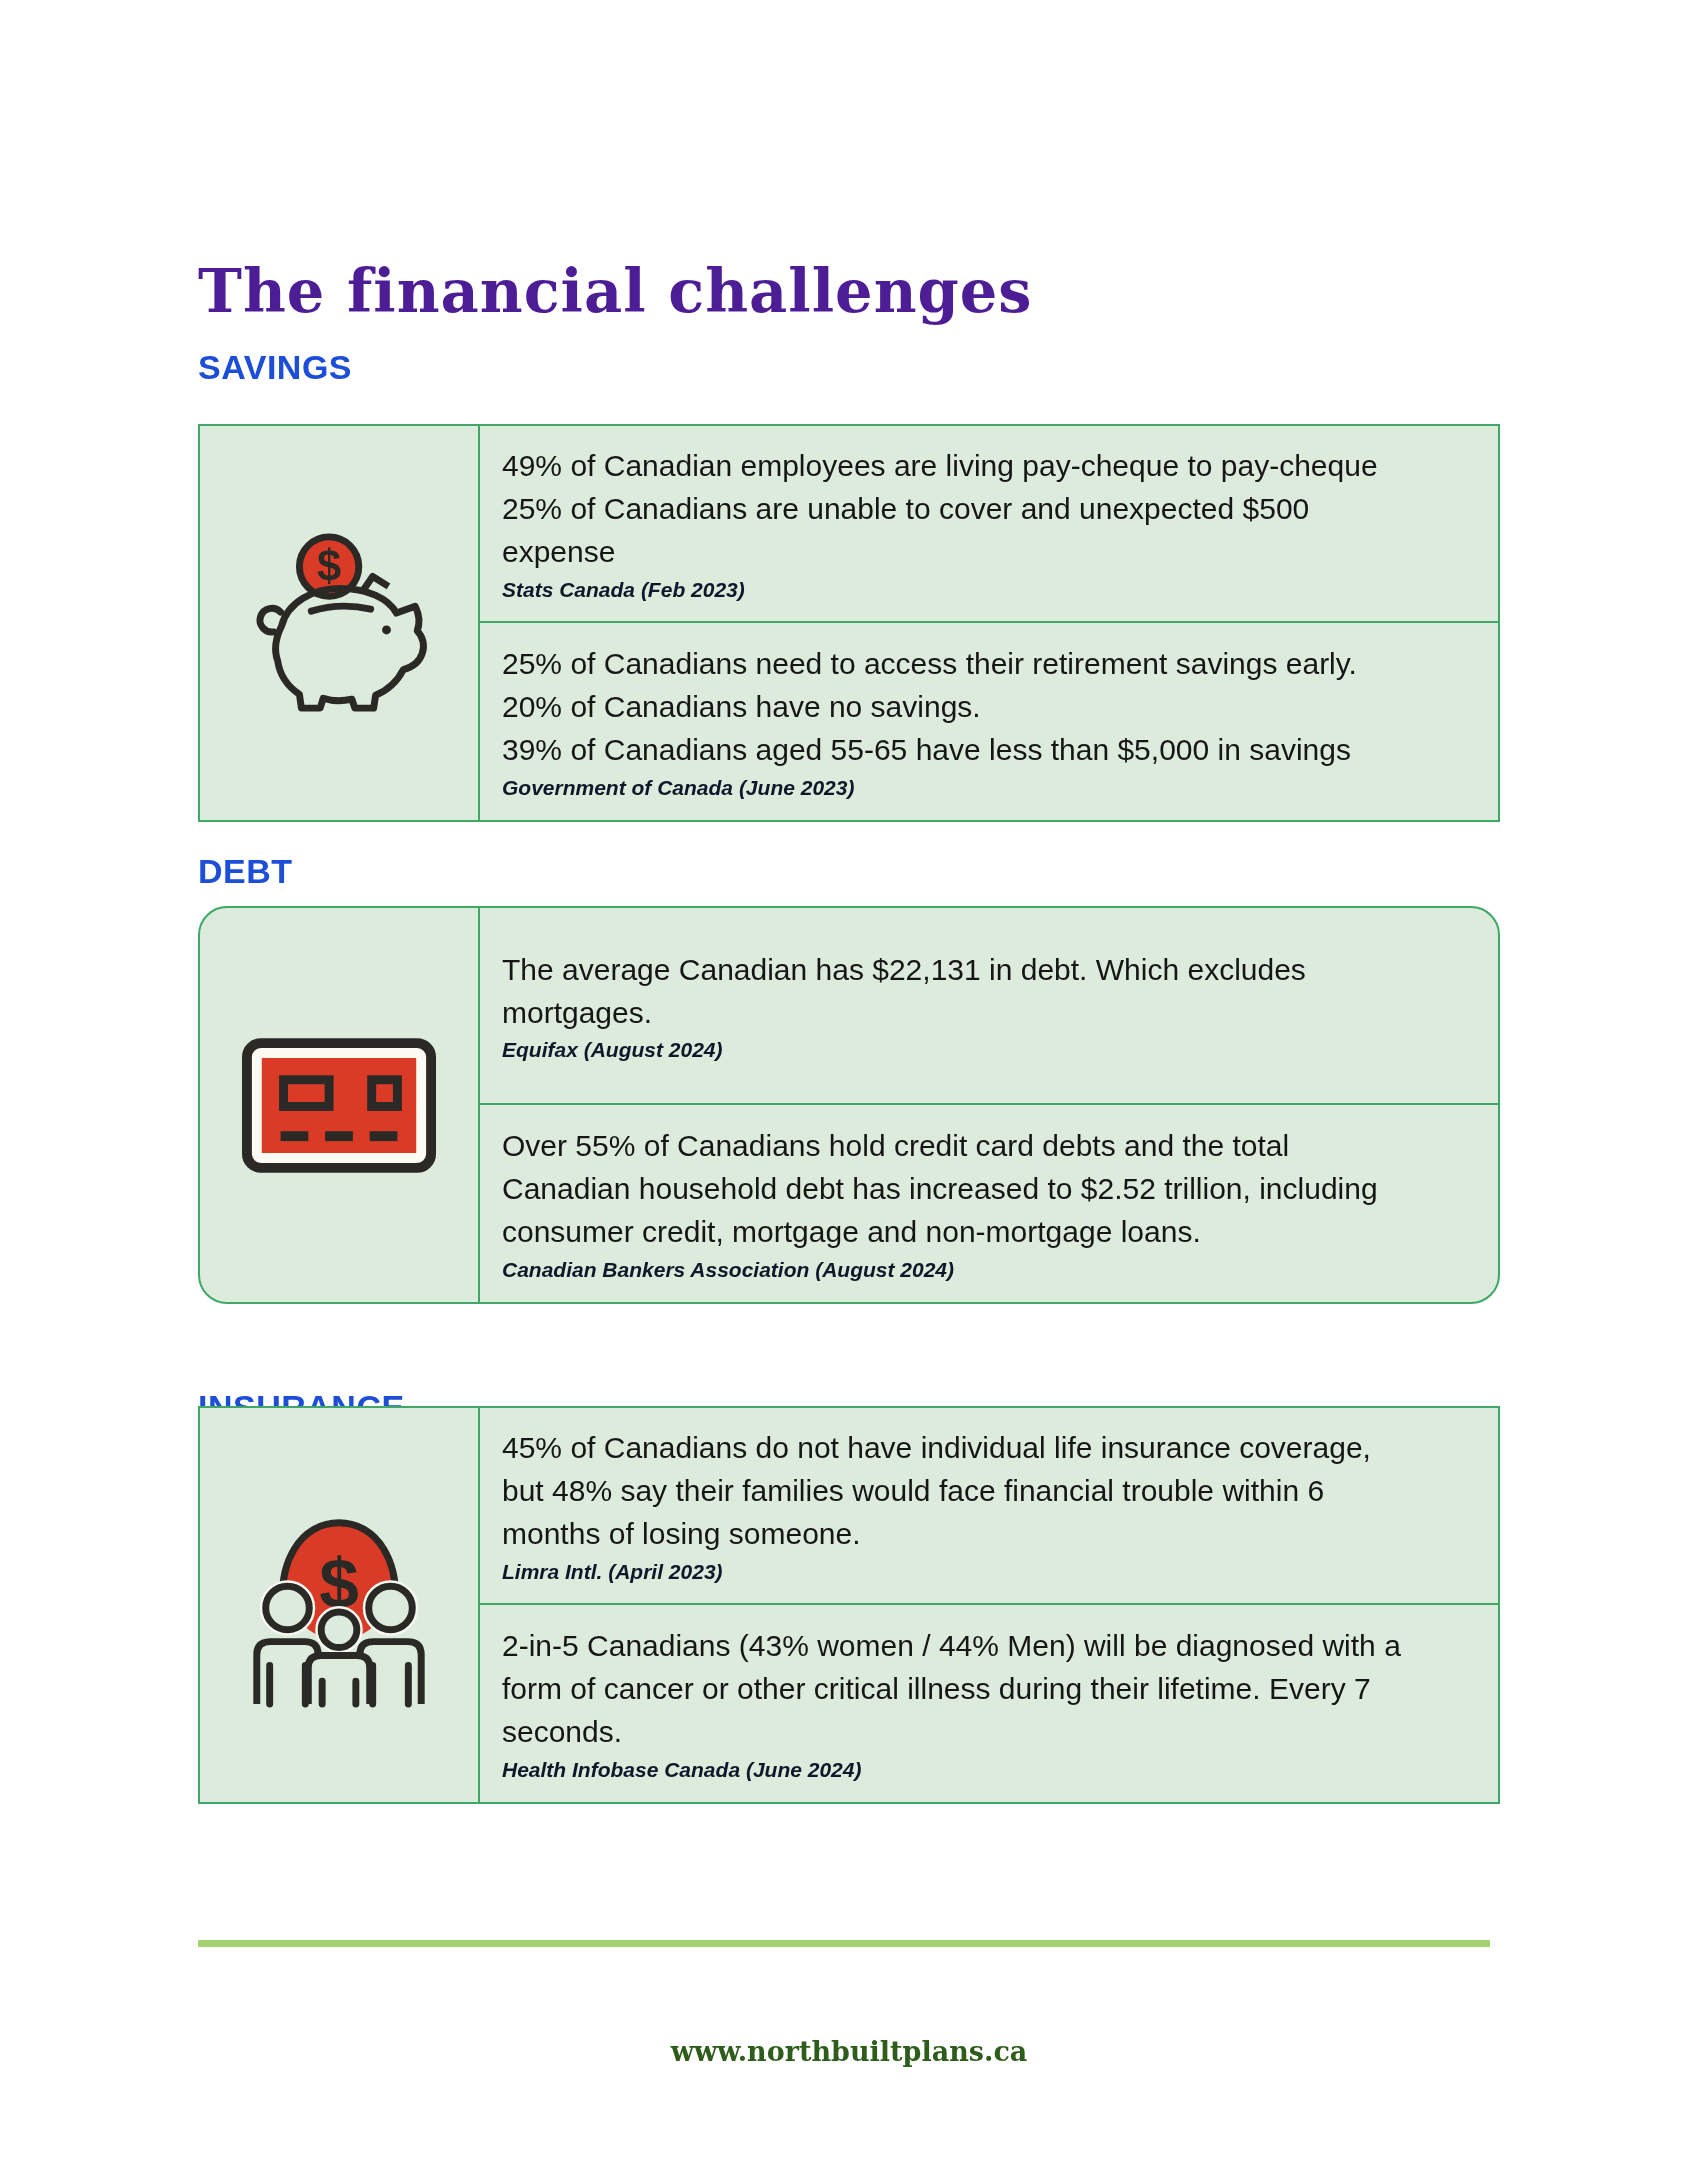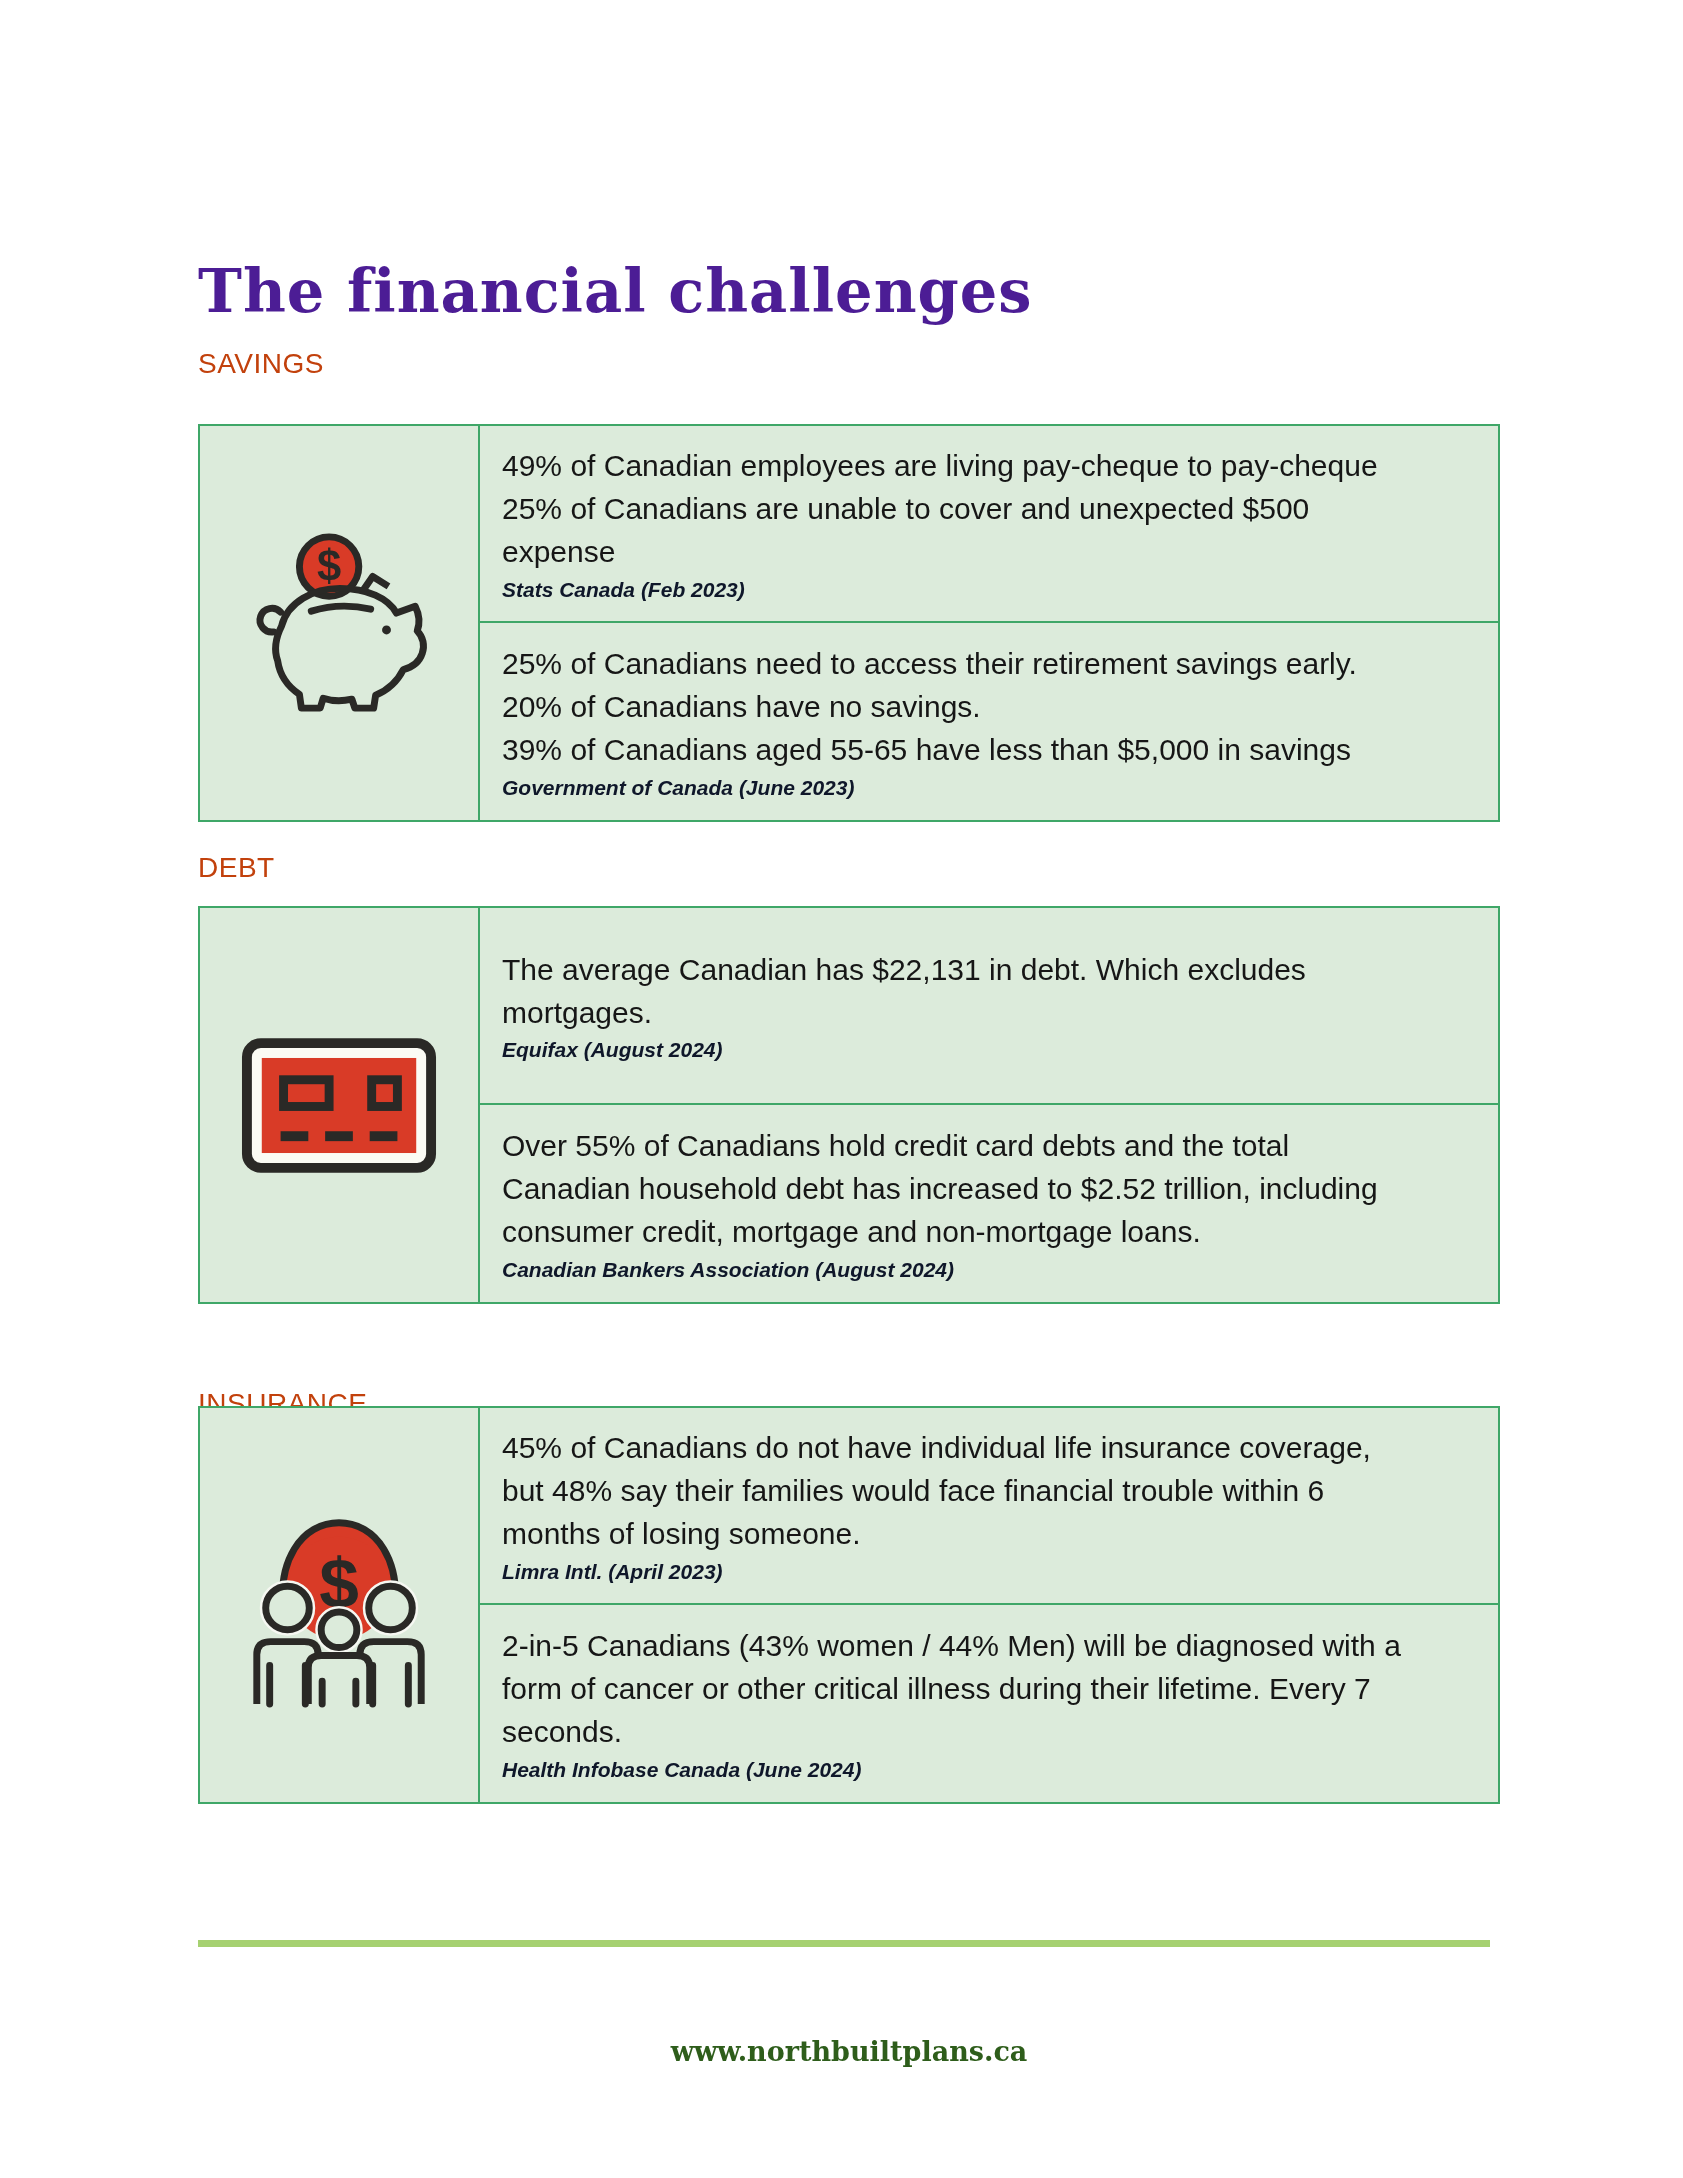--- a/index.html
+++ b/index.html
@@ -18,40 +18,40 @@
     font-family:"DejaVu Serif", serif;
     font-weight:bold;
     font-size:59px;
     line-height:1.15;
     color:#4c1d95;
     letter-spacing:1px;
   }
 
   
   .section-heading{
-    font-size:28px;
-    font-weight:normal;
-    color:#c2410c;
+    font-size:34px;
+    font-weight:bold;
+    color:#1d4ed8;
     letter-spacing:0.5px;
   }
   .h-savings{top:348px;}
   .h-debt{top:852px;}
   .h-insurance{top:1350px;margin-top:38px;}
 
   
   .stat-table{
     display:grid;
     grid-template-columns:280px 1fr;
     grid-template-rows:197px 197px;
     border:2px solid #3fa768;
     background:#dcebdb;
     box-sizing:border-box;
   }
   .t-savings{top:424px;}
-  .t-debt{top:906px;}
+  .t-debt{top:906px;border-radius:29px;}
   .t-insurance{top:1406px;}
   .icon-cell{
     grid-row:1 / 3;
     border-right:2px solid #3fa768;
     display:flex;align-items:center;justify-content:center;
   }
   .text-cell{
     box-sizing:border-box;
     padding:12px 10px 12px 22px;
     display:flex;flex-direction:column;justify-content:center;

